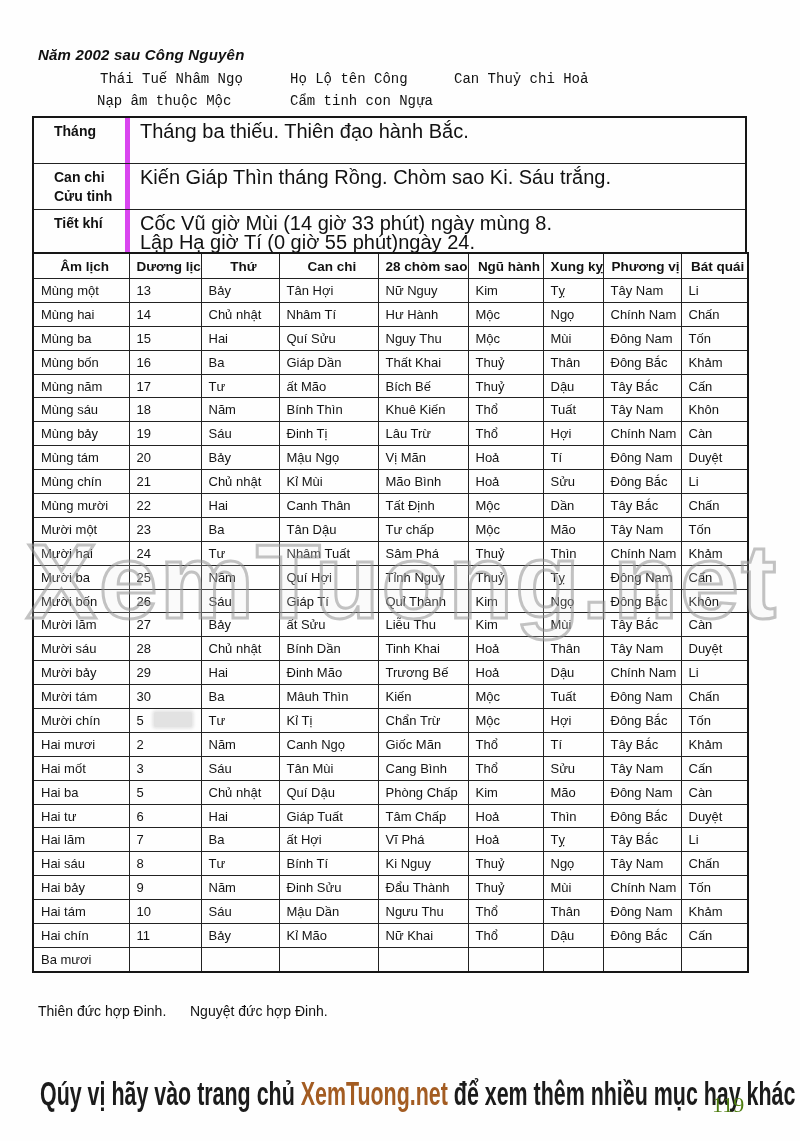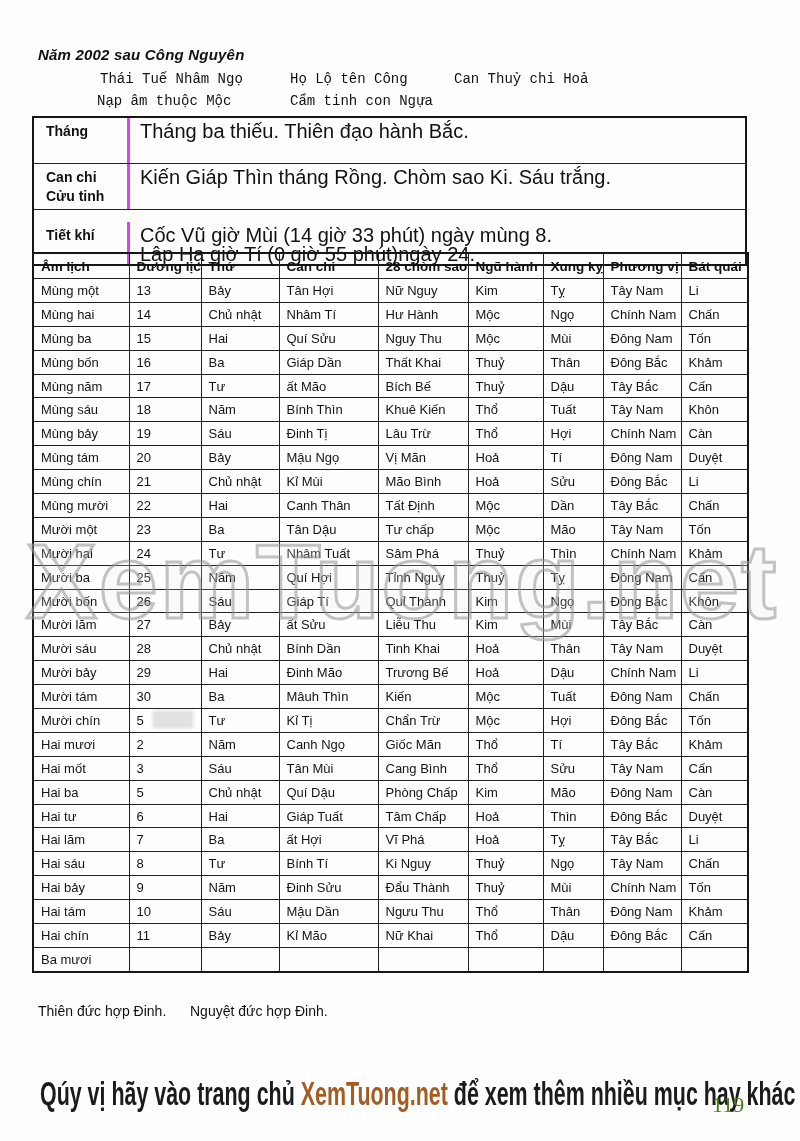--- a/index.html
+++ b/index.html
@@ -19,35 +19,35 @@
   .a12{left:290px;top:71px;}
   .a13{left:454px;top:71px;}
   .a21{left:97px;top:93px;}
   .a22{left:290px;top:93px;}
   
   .info-table{
     position:absolute;left:32px;top:116px;width:715px;
     border:2px solid #161616;box-sizing:border-box;background:transparent;
   }
   .info-row{display:flex;border-bottom:1px solid #222;}
-  .info-row:last-child{border-bottom:none;margin-top:12px;}
+  .info-row:last-child{border-bottom:none;}
   .ir1{height:45px;}.ir2{height:45px;}.ir3{height:42px;}
   .info-label{
-    width:96px;flex:0 0 96px;border-right:3px solid #d946ef;box-sizing:border-box;
-    font-weight:bold;font-size:14px;padding:4px 0 0 12px;line-height:19px;
+    width:96px;flex:0 0 96px;border-right:5px solid #d946ef;box-sizing:border-box;
+    font-weight:bold;font-size:14px;padding:4px 0 0 20px;line-height:19px;
   }
   .info-content{flex:1;font-size:20px;padding:4px 0 0 10px;line-height:19px;}
   
   table.cal{
     position:absolute;left:32px;top:252px;width:715px;
     border-collapse:collapse;table-layout:fixed;
     border:2px solid #161616;
   }
   table.cal th{
-    border:1px solid #222;font-size:13.5px;font-weight:bold;text-align:left;
+    border:1px solid #222;font-size:13.5px;font-weight:bold;text-align:center;
     padding:0 0 0 7px;height:24px;white-space:nowrap;overflow:hidden;
   }
   table.cal td{
     border:1px solid #222;font-size:13px;text-align:left;
     padding:0 0 0 7px;height:22.9px;white-space:nowrap;overflow:hidden;
     color:#141414;
   }
   .smudge{
     display:inline-block;width:38px;height:15px;margin-left:10px;
     background:#cccccc;opacity:.55;border-radius:2px;vertical-align:-2px;

